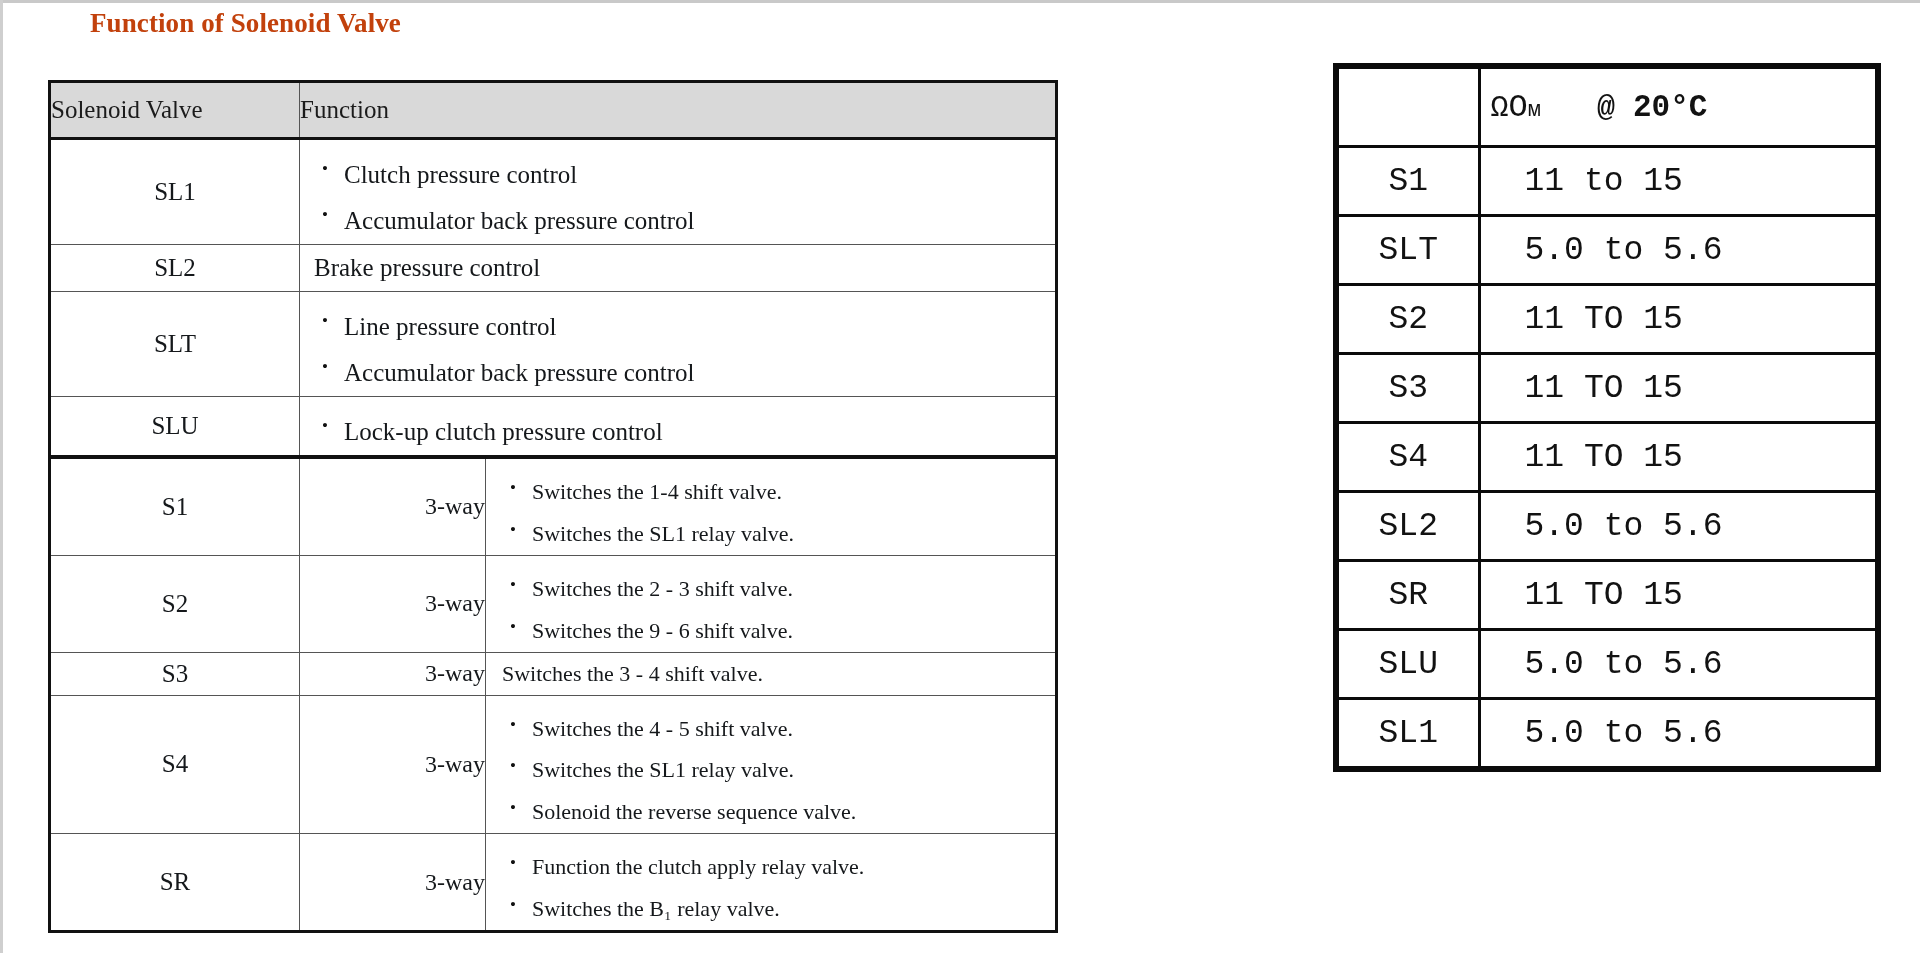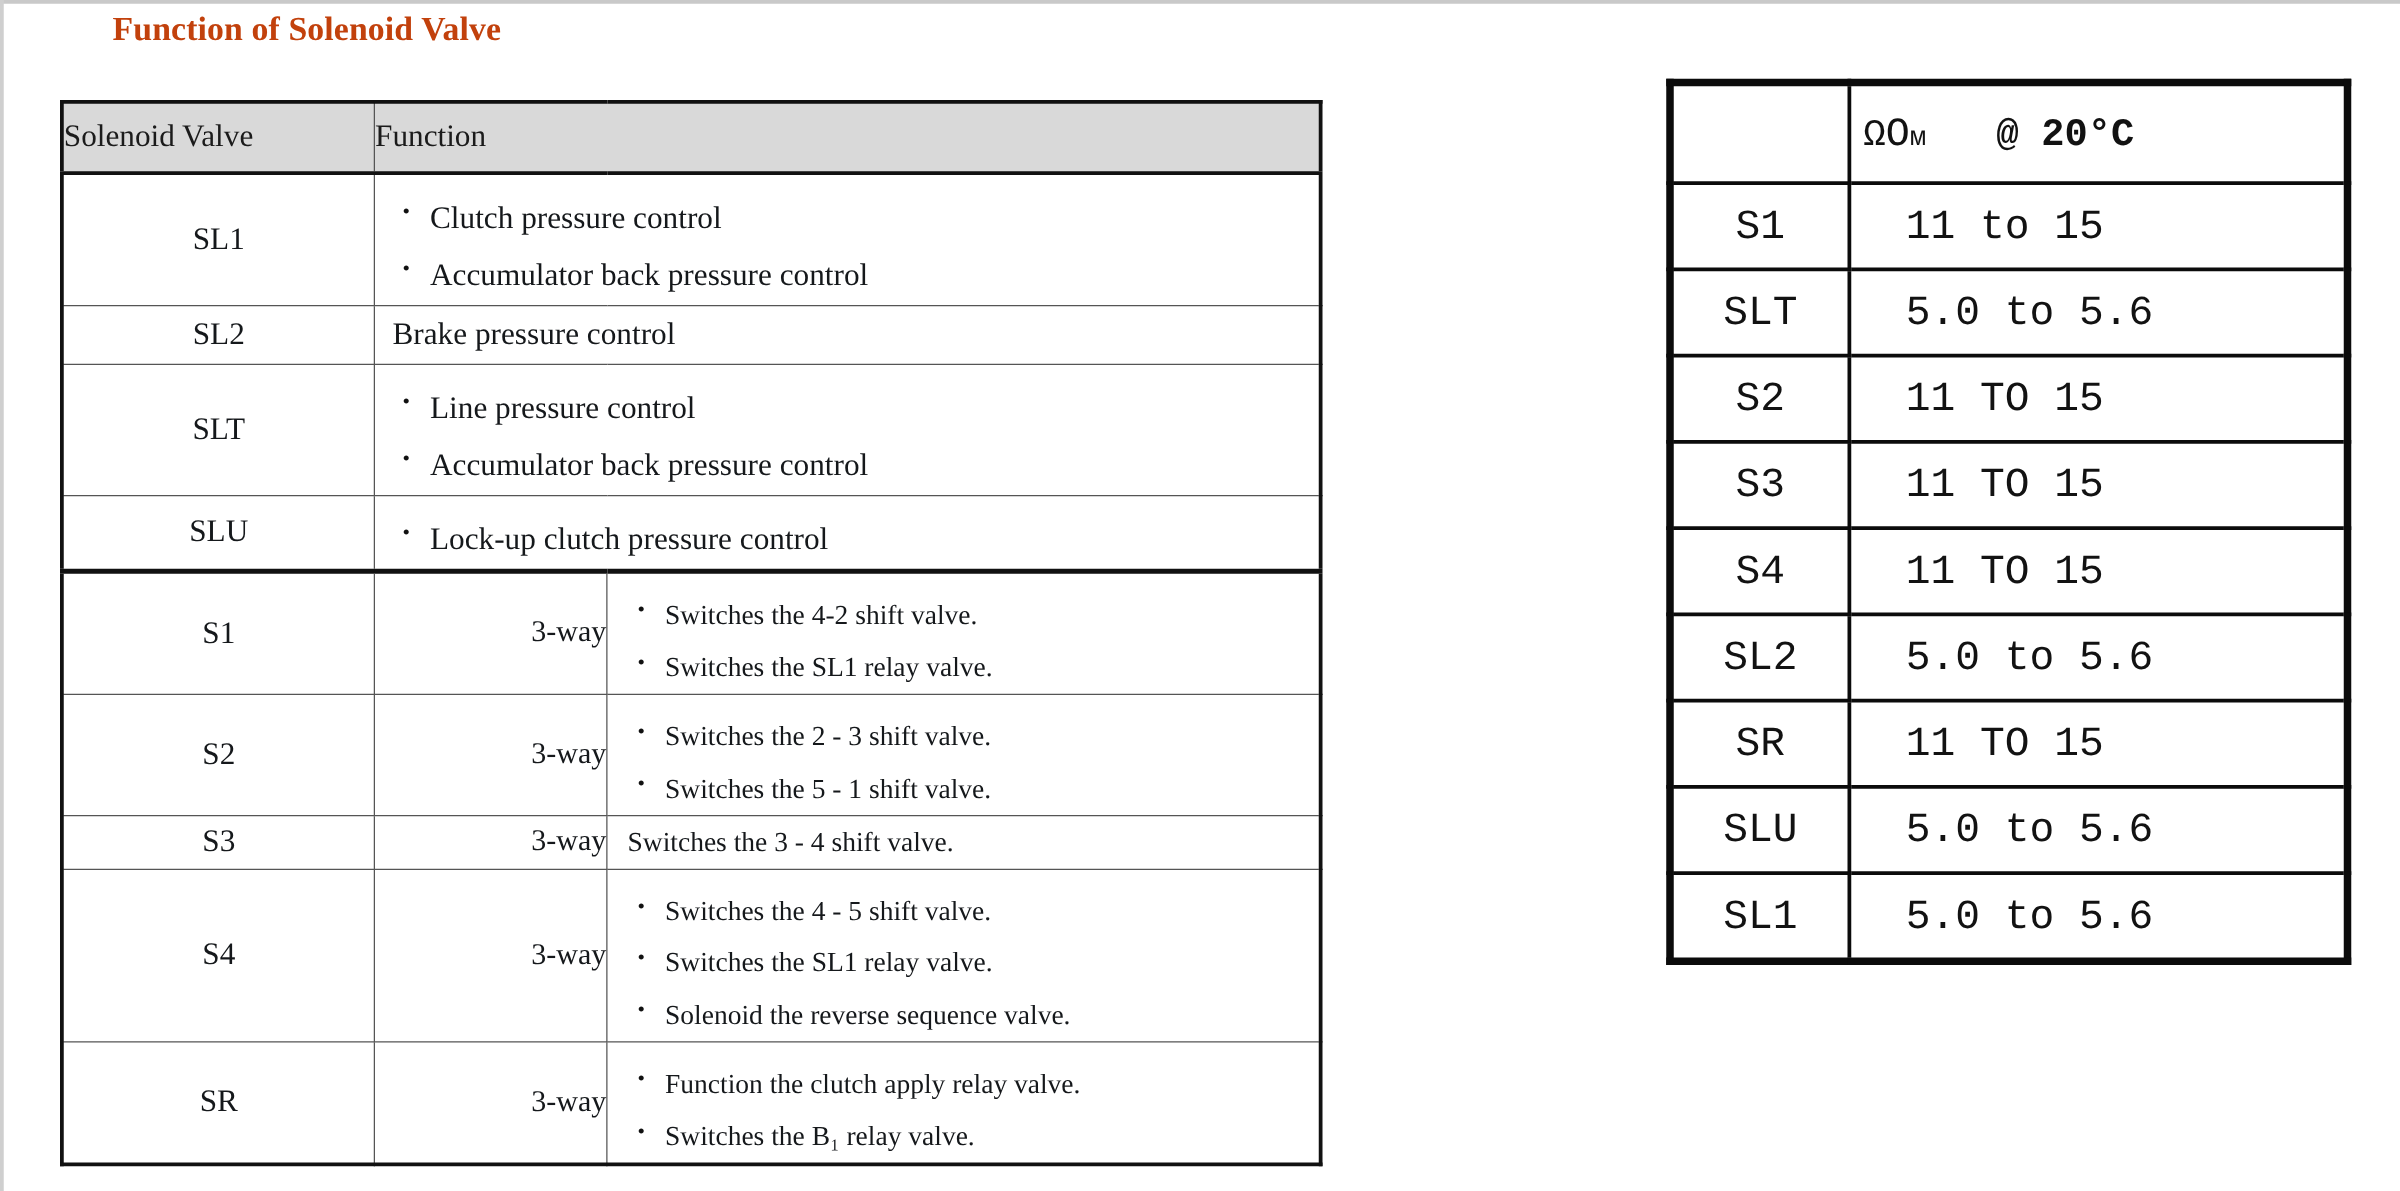--- a/index.html
+++ b/index.html
@@ -231,33 +231,33 @@
             <li>Lock-up clutch pressure control</li>
           </ul>
         </td>
       </tr>
 
       <tr class="group-start">
         <td class="valve-cell">S1</td>
         <td class="way-cell">3-way</td>
         <td class="func-cell small">
           <ul class="bullets">
-            <li>Switches the 4-2 shift valve.</li>
+            <li>Switches the 1-4 shift valve.</li>
             <li>Switches the SL1 relay valve.</li>
           </ul>
         </td>
       </tr>
 
       <tr>
         <td class="valve-cell">S2</td>
         <td class="way-cell">3-way</td>
         <td class="func-cell small">
           <ul class="bullets">
             <li>Switches the 2 - 3 shift valve.</li>
-            <li>Switches the 5 - 1 shift valve.</li>
+            <li>Switches the 9 - 6 shift valve.</li>
           </ul>
         </td>
       </tr>
 
       <tr>
         <td class="valve-cell">S3</td>
         <td class="way-cell">3-way</td>
         <td class="func-cell small">
           <div class="plain-line">Switches the 3 - 4 shift valve.</div>
         </td>

